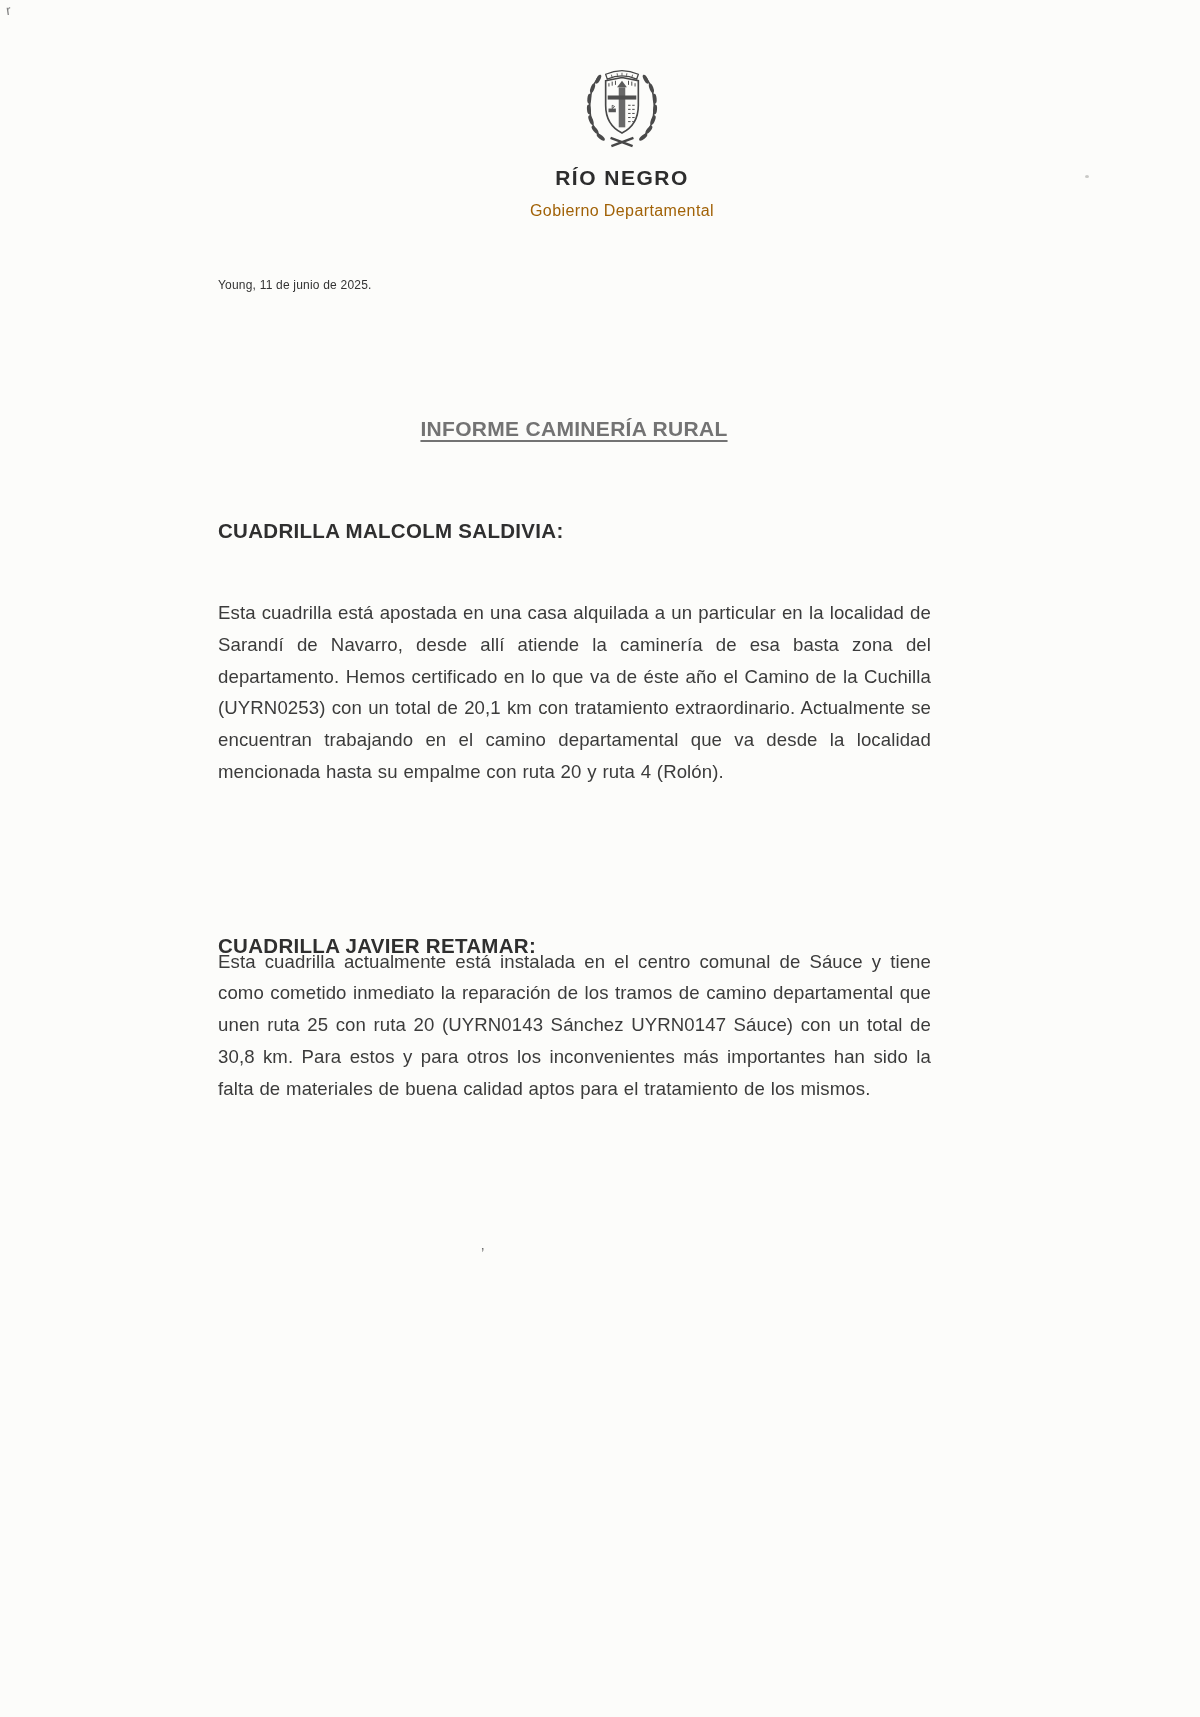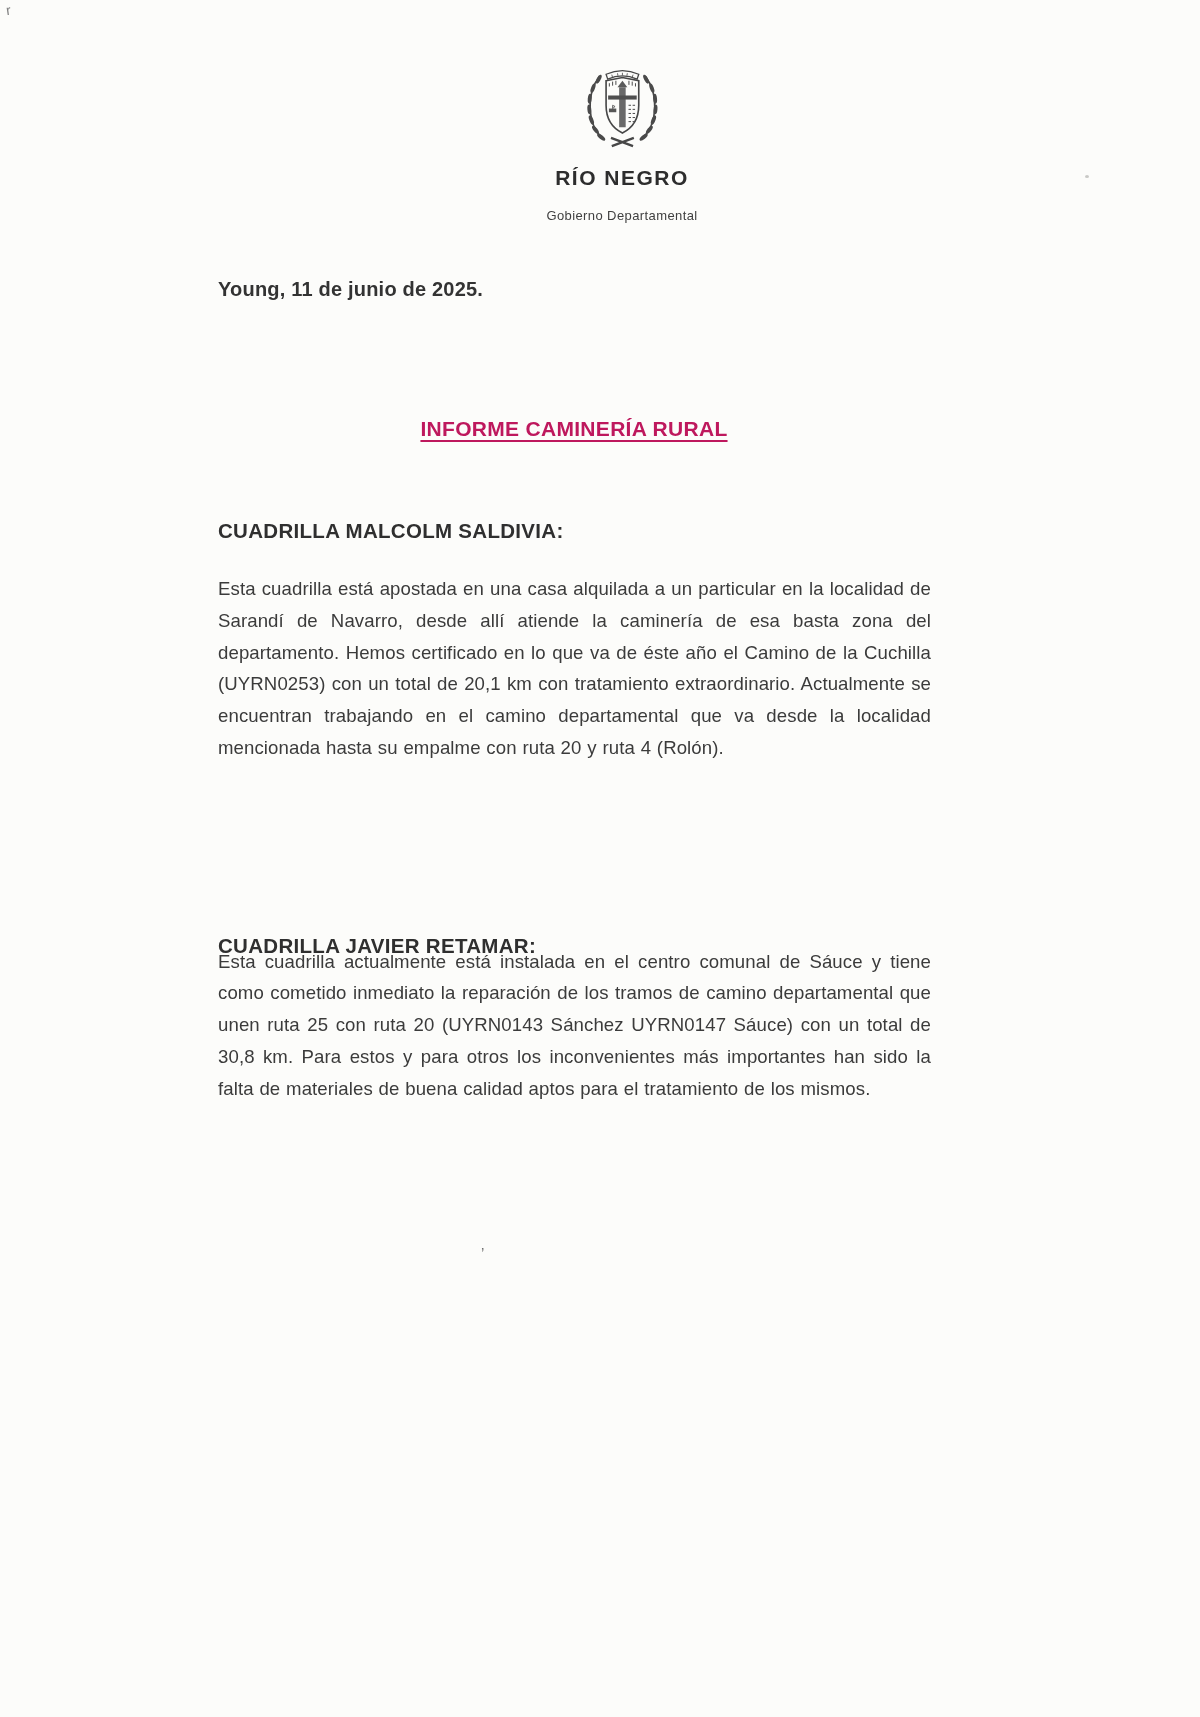--- a/index.html
+++ b/index.html
@@ -23,36 +23,36 @@
   }
   .crest{width:82px;height:98px;display:block;}
   .org-name{
     margin-top:6px;
     font-size:21px;font-weight:bold;
     letter-spacing:1.5px;
     color:#2d2d2d;
     white-space:nowrap;
   }
   .org-subtitle{
-    margin-top:18px;
-    font-size:13px;
+    margin-top:12px;
+    font-size:16px;
     letter-spacing:.4px;
-    color:#404040;
+    color:#a16207;
     white-space:nowrap;
   }
   
   .dateline{
     position:absolute;left:218px;top:278px;
-    font-size:20px;font-weight:bold;color:#333;
+    font-size:12px;font-weight:normal;color:#333;
     letter-spacing:.2px;
   }
   .doc-title{
     position:absolute;left:218px;top:417px;width:712px;
     text-align:center;
-    font-size:21px;font-weight:bold;color:#be185d;
+    font-size:21px;font-weight:bold;color:#737373;
     text-decoration:underline;
     text-decoration-thickness:2px;
     text-underline-offset:4px;
     letter-spacing:.3px;
   }
   .section-heading{
     position:absolute;left:218px;
     font-size:20.5px;font-weight:bold;color:#2f2f2f;
     text-decoration-thickness:2px;
     text-underline-offset:4px;
@@ -61,21 +61,21 @@
   .heading-1{top:519px;}
   .heading-2{top:934px;}
   .para{
     position:absolute;left:218px;width:713px;
     font-size:18.6px;line-height:31.8px;
     text-align:justify;
     color:#3b3b3b;
     letter-spacing:.1px;
     word-spacing:.5px;
   }
-  .para-1{top:532px;margin-top:41px;}
+  .para-1{top:556px;margin-top:41px;}
   .para-2{top:768px;}
   .para-3{top:927px;}
   .para-4{top:1151px;}
   
   .artifact{position:absolute;color:#8d8d8d;pointer-events:none;}
   .artifact-corner{left:6px;top:2px;font-size:14px;transform:rotate(-8deg);color:#7f7f7f;}
   .artifact-quote{left:481px;top:1244px;font-size:15px;color:#6e6e6e;}
   .artifact-speck{left:1085px;top:175px;width:4px;height:3px;border-radius:50%;background:#c9c9c6;}
   .crest-stroke{fill:none;stroke:#474747;}
 </style>

